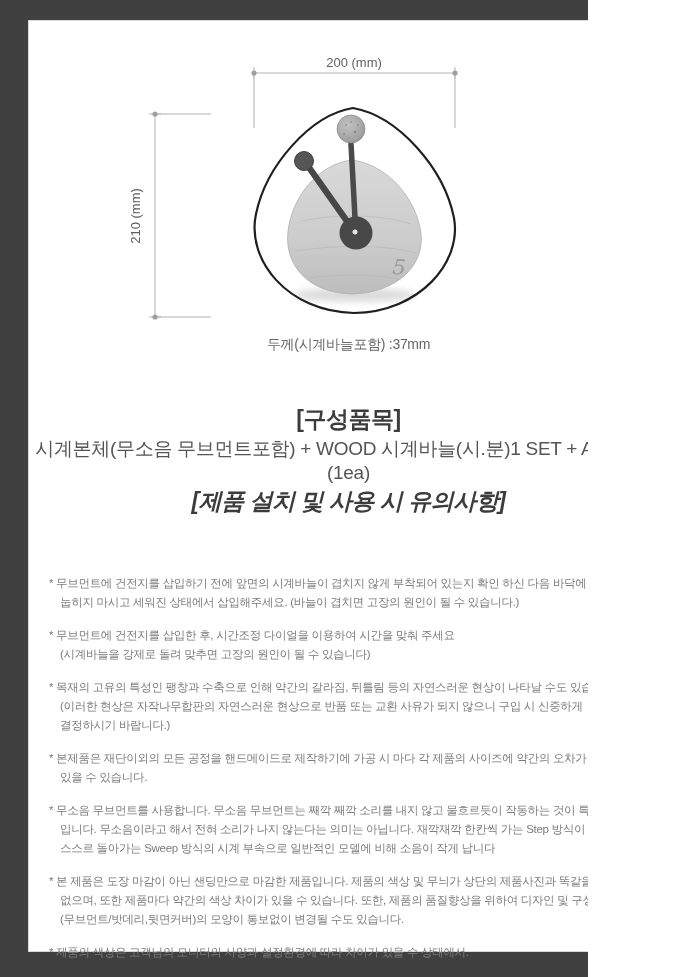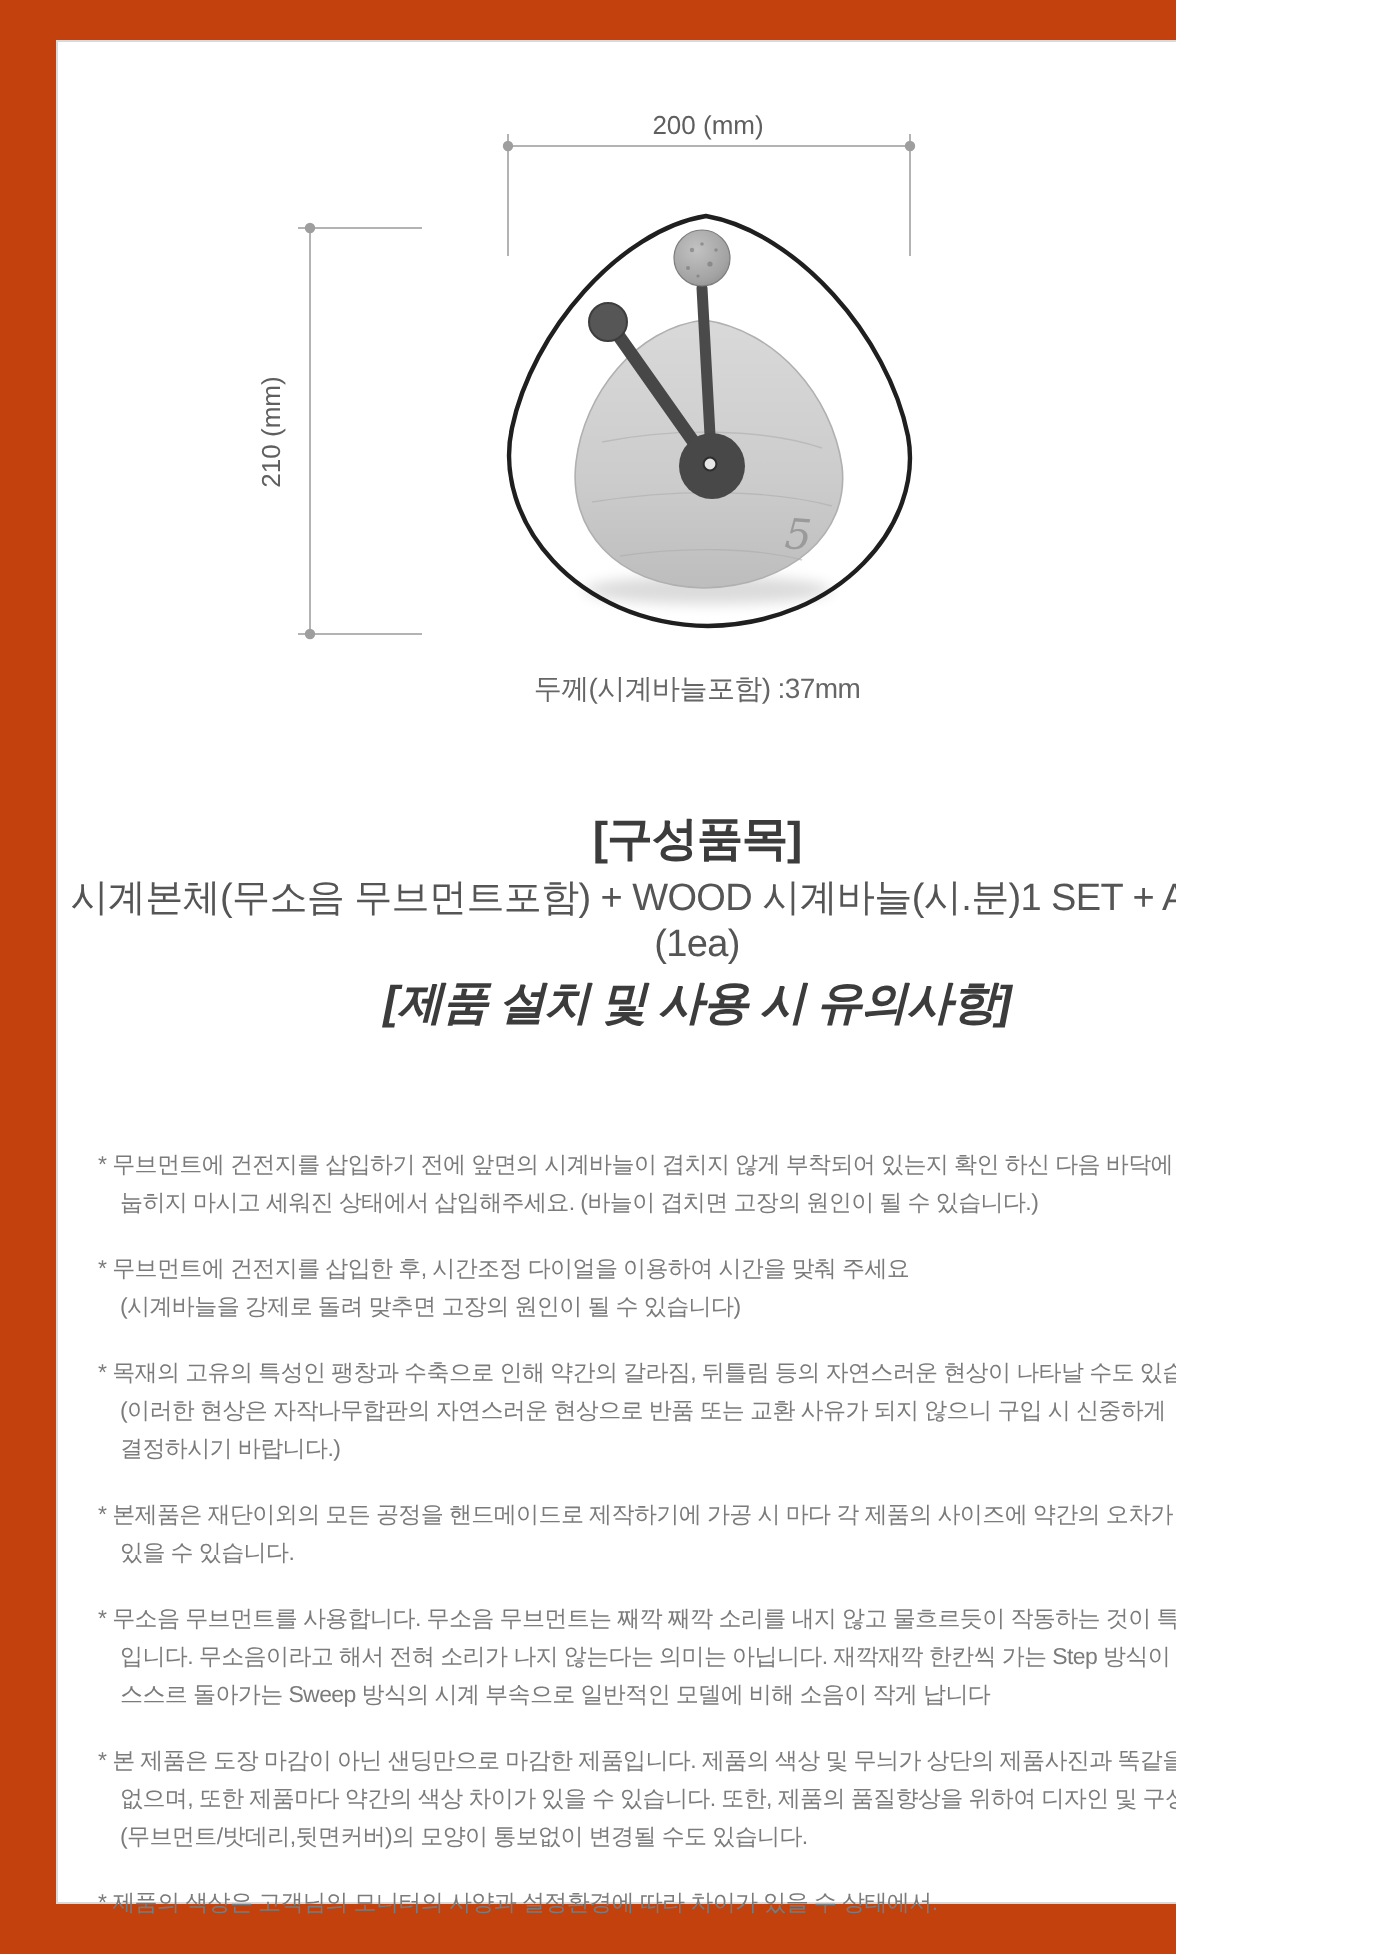--- a/index.html
+++ b/index.html
@@ -1,17 +1,17 @@
 <!DOCTYPE html>
 <html><head>
 <meta charset="utf-8">
 <style>
   html,body { margin:0; padding:0; background:#ffffff; }
   .page {
-    position:relative; width:588px; height:977px; background:#c2410c;
+    position:relative; width:588px; height:977px; background:#404040;
     font-family:"Liberation Sans", sans-serif; overflow:hidden;
   }
   .box {
     position:absolute; left:28px; top:20px; width:639px; height:930px;
     border:1px solid #d9d9d9; background:#ffffff;
   }
   .diagram-svg { position:absolute; left:67px; top:25px; }
   .center-line { position:absolute; left:0; width:100%; text-align:center; }
   .thickness { top:315px; font-size:14px; color:#666666; letter-spacing:-0.3px; }
   .sec-title { font-size:23px; font-weight:bold; color:#3c3c3c; letter-spacing:-0.5px; }

